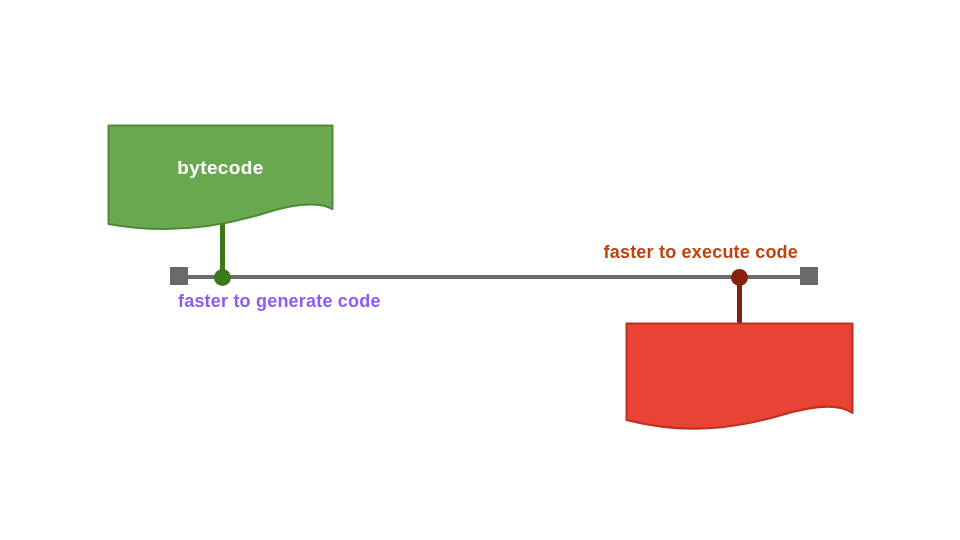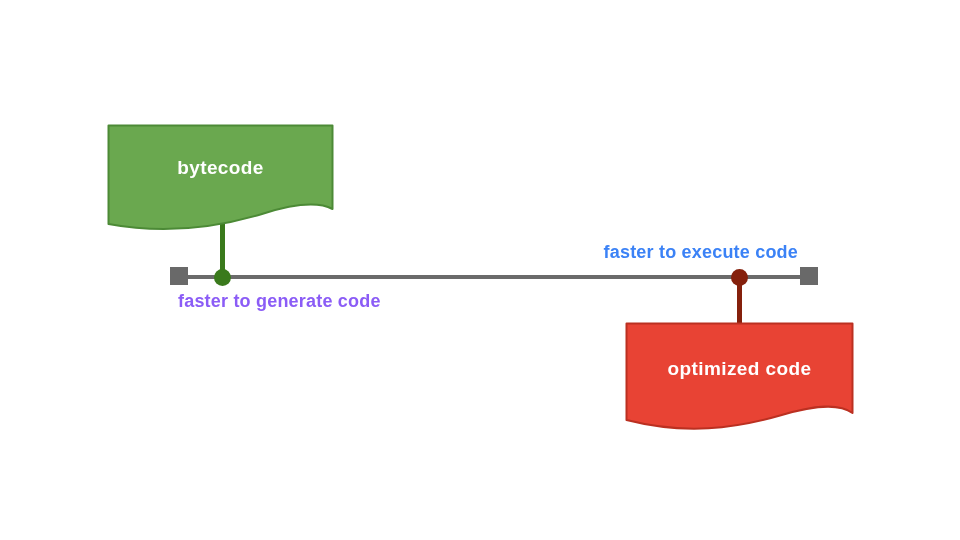--- a/index.html
+++ b/index.html
@@ -68,19 +68,18 @@
   <div class="abs axis-label" style="left: 178px; top: 283px; color: #8b5cf6;">faster to generate code</div>
 
   <div class="abs stem" style="left: 737px; top: 268px; height: 50px; background-color: rgb(133, 32, 12);"></div>
 
   <svg class="abs doc-shape" style="left:625px; top:314px;" width="229" height="114" viewBox="0 0 229 114">
     <path d="M 1.5 1.5 L 227.5 1.5 L 227.5 91
              C 214 81 190 83 155 93.5
              C 110 106.5 60 113 1.5 98 Z" stroke-width="2" stroke-linejoin="round" fill="#e84334" stroke="#bb3021"></path>
   </svg>
 
-  <div class="abs node-label" style="left: 625px; top: 314px; width: 229px; height: 94px; color: rgb(255, 255, 255);">optimized code</div>
 
   <div class="abs dot" style="left: 731px; top: 260.5px; background-color: rgb(133, 32, 12);"></div>
 
-  <div class="abs axis-label" style="right: 162px; top: 234px; color: #3b82f6;">faster to execute code</div>
+  <div class="abs axis-label" style="right: 162px; top: 234px; color: #c2410c;">faster to execute code</div>
 
 </div>
 
 </body></html>

